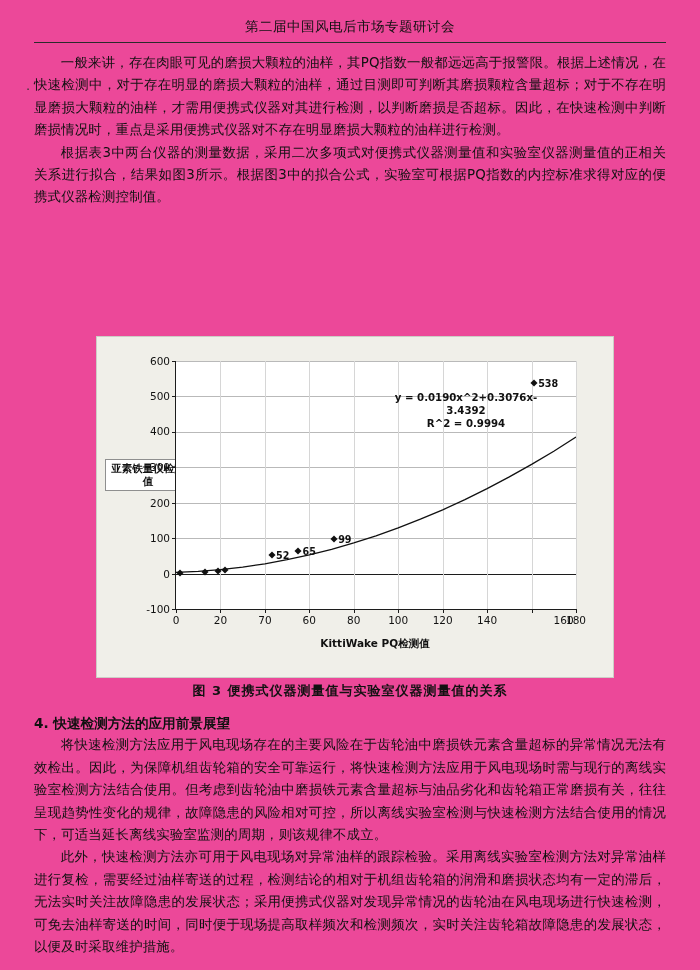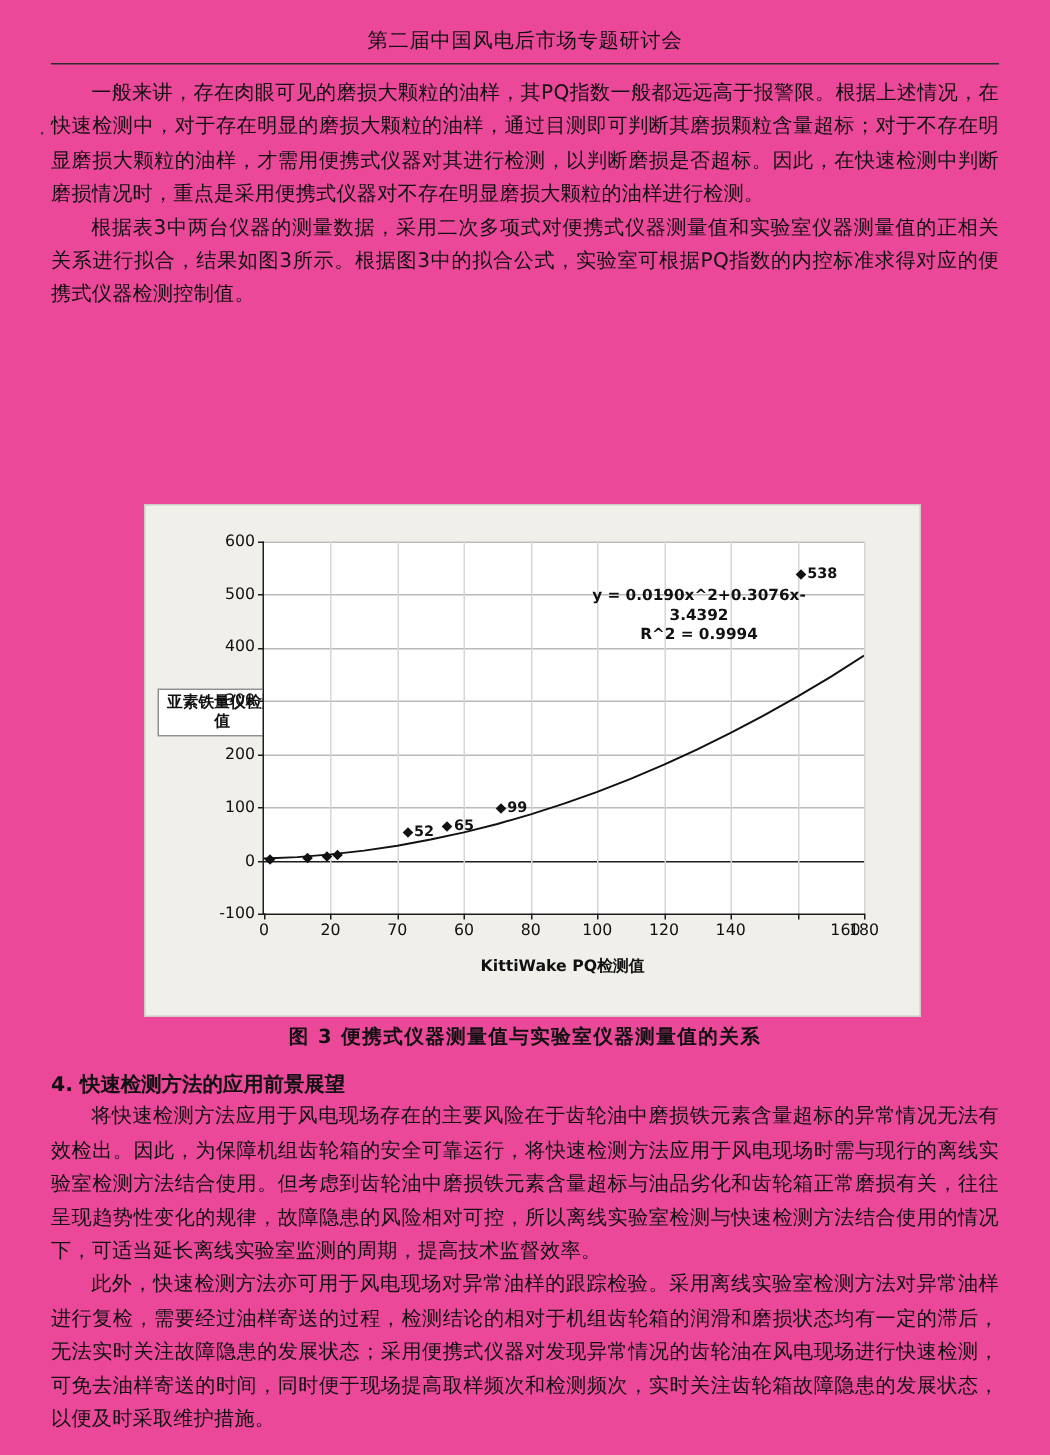--- a/index.html
+++ b/index.html
@@ -322,17 +322,17 @@
         <div>R^2 = 0.9994</div>
       </div>
 
     </div>
   </div>
 
   <div class="figcaption">图 3  便携式仪器测量值与实验室仪器测量值的关系</div>
 
   <div class="lower">
     <div class="section-title">4. 快速检测方法的应用前景展望</div>
-    <p class="para">将快速检测方法应用于风电现场存在的主要风险在于齿轮油中磨损铁元素含量超标的异常情况无法有效检出。因此，为保障机组齿轮箱的安全可靠运行，将快速检测方法应用于风电现场时需与现行的离线实验室检测方法结合使用。但考虑到齿轮油中磨损铁元素含量超标与油品劣化和齿轮箱正常磨损有关，往往呈现趋势性变化的规律，故障隐患的风险相对可控，所以离线实验室检测与快速检测方法结合使用的情况下，可适当延长离线实验室监测的周期，提高技术监督效率。</p>
+    <p class="para">将快速检测方法应用于风电现场存在的主要风险在于齿轮油中磨损铁元素含量超标的异常情况无法有效检出。因此，为保障机组齿轮箱的安全可靠运行，将快速检测方法应用于风电现场时需与现行的离线实验室检测方法结合使用。但考虑到齿轮油中磨损铁元素含量超标与油品劣化和齿轮箱正常磨损有关，往往呈现趋势性变化的规律，故障隐患的风险相对可控，所以离线实验室检测与快速检测方法结合使用的情况下，可适当延长离线实验室监测的周期，则该规律不成立。</p>
     <p class="para">此外，快速检测方法亦可用于风电现场对异常油样的跟踪检验。采用离线实验室检测方法对异常油样进行复检，需要经过油样寄送的过程，检测结论的相对于机组齿轮箱的润滑和磨损状态均有一定的滞后，无法实时关注故障隐患的发展状态；采用便携式仪器对发现异常情况的齿轮油在风电现场进行快速检测，可免去油样寄送的时间，同时便于现场提高取样频次和检测频次，实时关注齿轮箱故障隐患的发展状态，以便及时采取维护措施。</p>
   </div>
 
 </div>
 
 </body></html>

